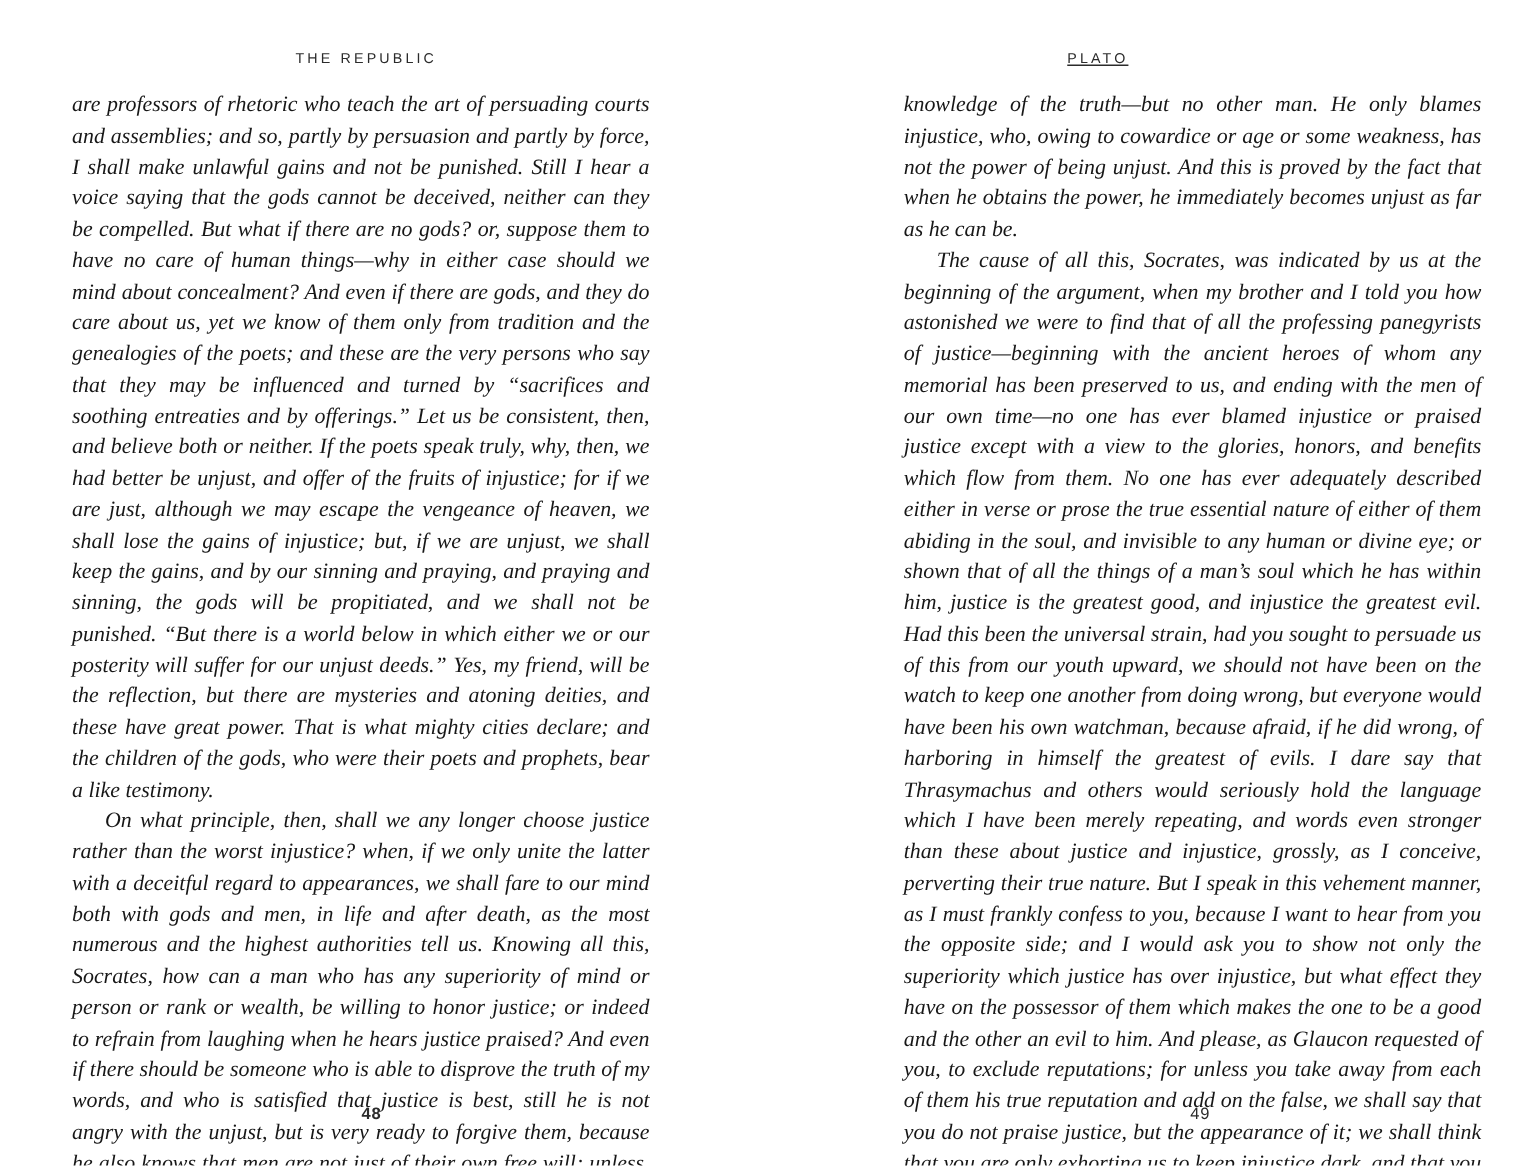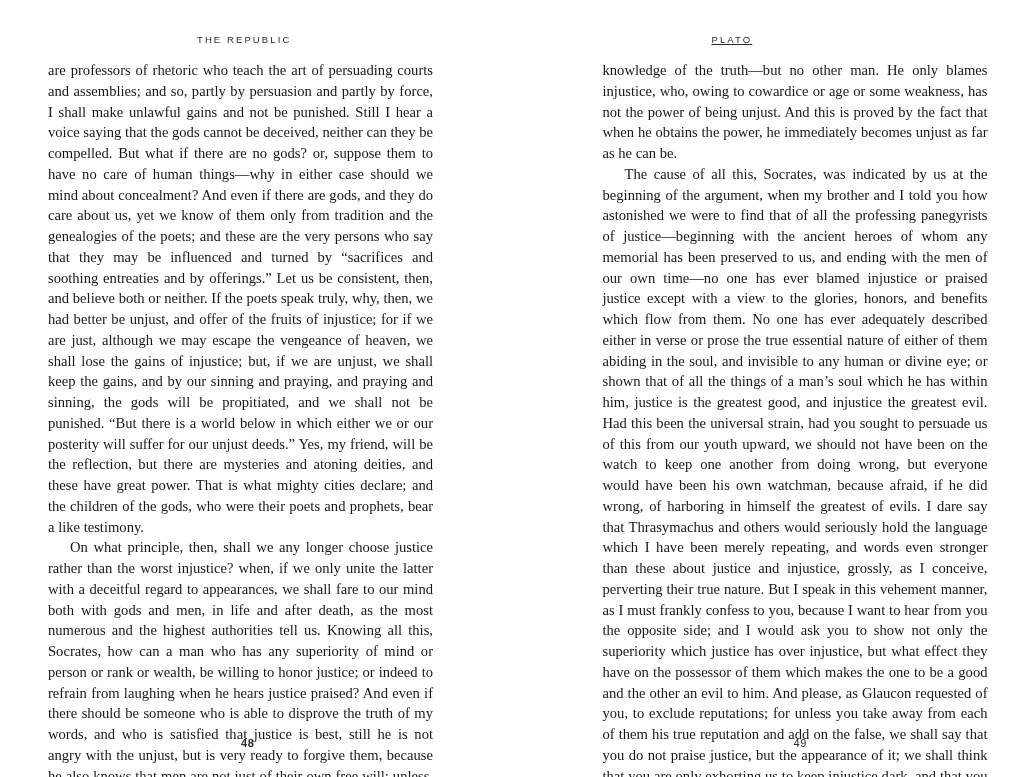--- a/index.html
+++ b/index.html
@@ -60,20 +60,21 @@
     color: #171717;
     hyphens: none;
   }
   .page-left  .text-column { left: 48px; }
   .page-right .text-column { left: 588px; }
   .page-right .text-column { left: 78px; }
 
   .text-column p {
     margin: 0;
     text-indent: 0;
+    font-style: italic;
   }
   .text-column p.indent {
     text-indent: 22px;
   }
   .text-column p.last-line-justify {
     
   }
   .text-column p.last-line-justify::after {
     content: "";
     display: inline-block;

